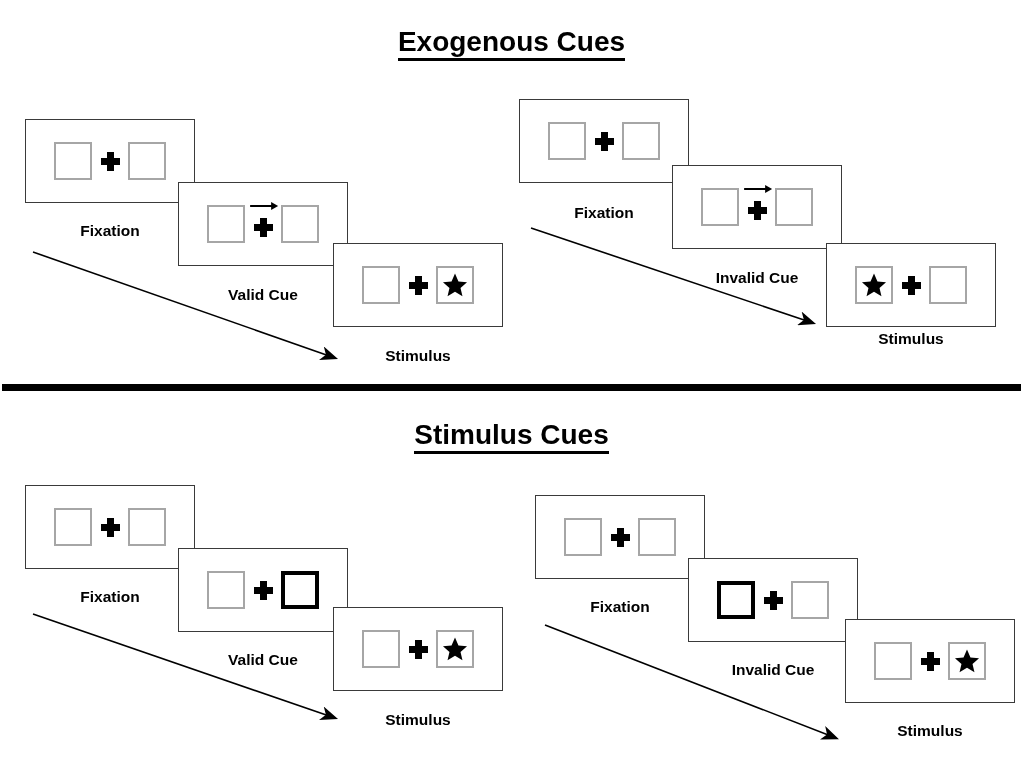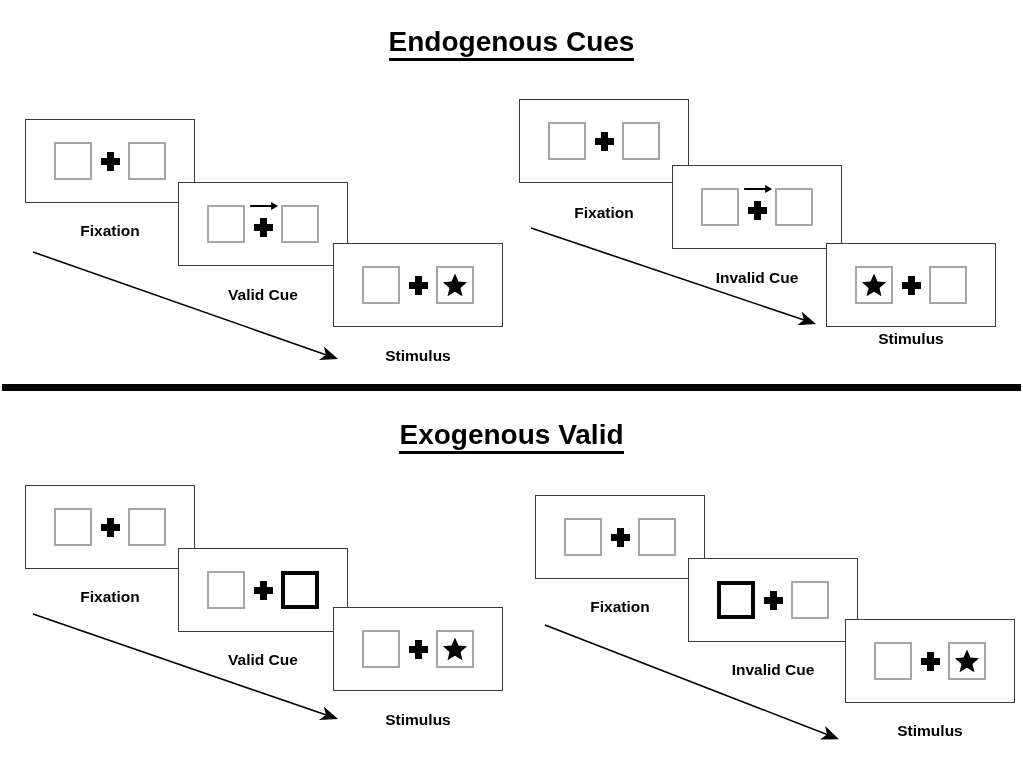--- a/index.html
+++ b/index.html
@@ -154,21 +154,21 @@
   
   .time-arrow {
     position: absolute;
     overflow: visible;
   }
 </style>
 </head>
 <body>
 
 <div class="section-title" style="top:26px; left:0;">
-  <span>Endogenous Cues</span>
+  <span>Exogenous Cues</span>
 </div>
 
 <div class="frame" style="left:25px; top:119px; width:170px; height:84px;">
   <div class="row">
     <div class="box"></div>
     <div class="plus-wrap">
       <div class="plus"></div>
     </div>
     <div class="box"></div>
   </div>
@@ -260,21 +260,21 @@
     <marker id="ah2" markerWidth="11" markerHeight="9" refX="9" refY="4.5" orient="auto">
       <path d="M0,0 L11,4.5 L0,9 L3,4.5 Z" fill="#000000"></path>
     </marker>
   </defs>
   <line x1="5" y1="6" x2="287" y2="101" stroke="#000000" stroke-width="1.6" marker-end="url(#ah2)"></line>
 </svg>
 
 <div class="divider" style="left:2px; top:384px; width:1019px; height:7px;"></div>
 
 <div class="section-title" style="top:419px; left:0;">
-  <span>Exogenous Valid</span>
+  <span>Stimulus Cues</span>
 </div>
 
 <div class="frame" style="left:25px; top:485px; width:170px; height:84px;">
   <div class="row">
     <div class="box"></div>
     <div class="plus-wrap">
       <div class="plus"></div>
     </div>
     <div class="box"></div>
   </div>

